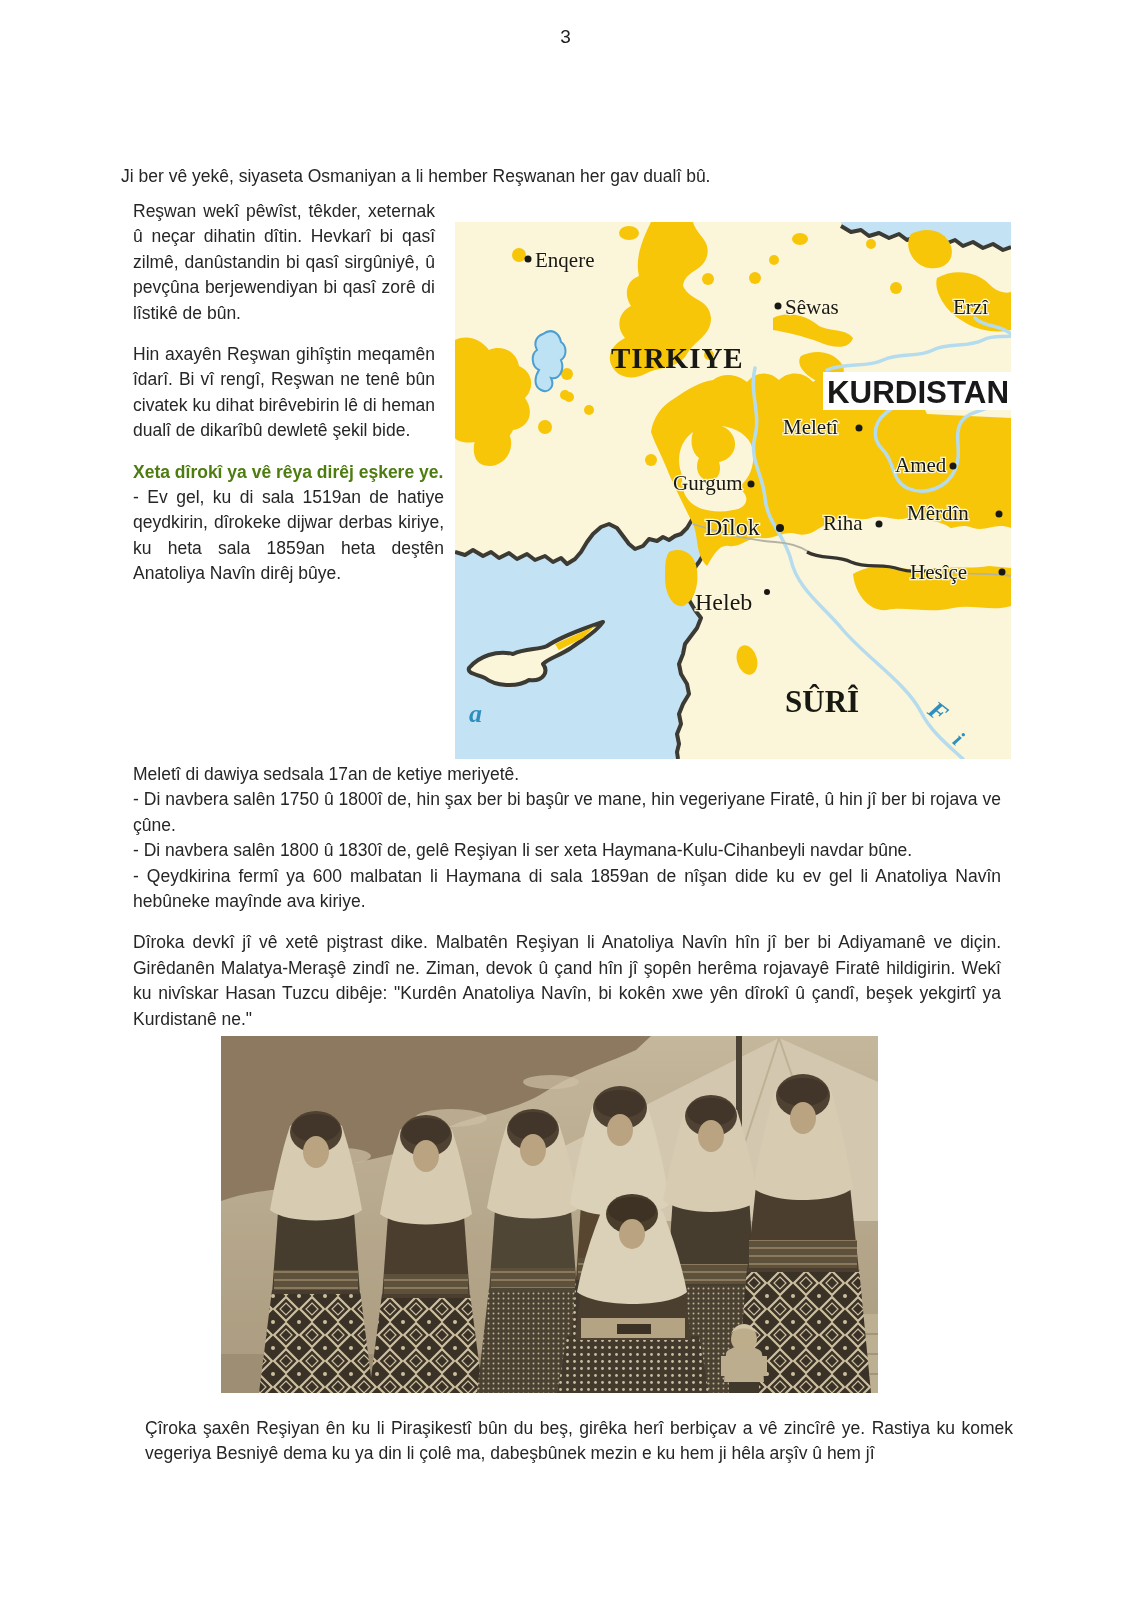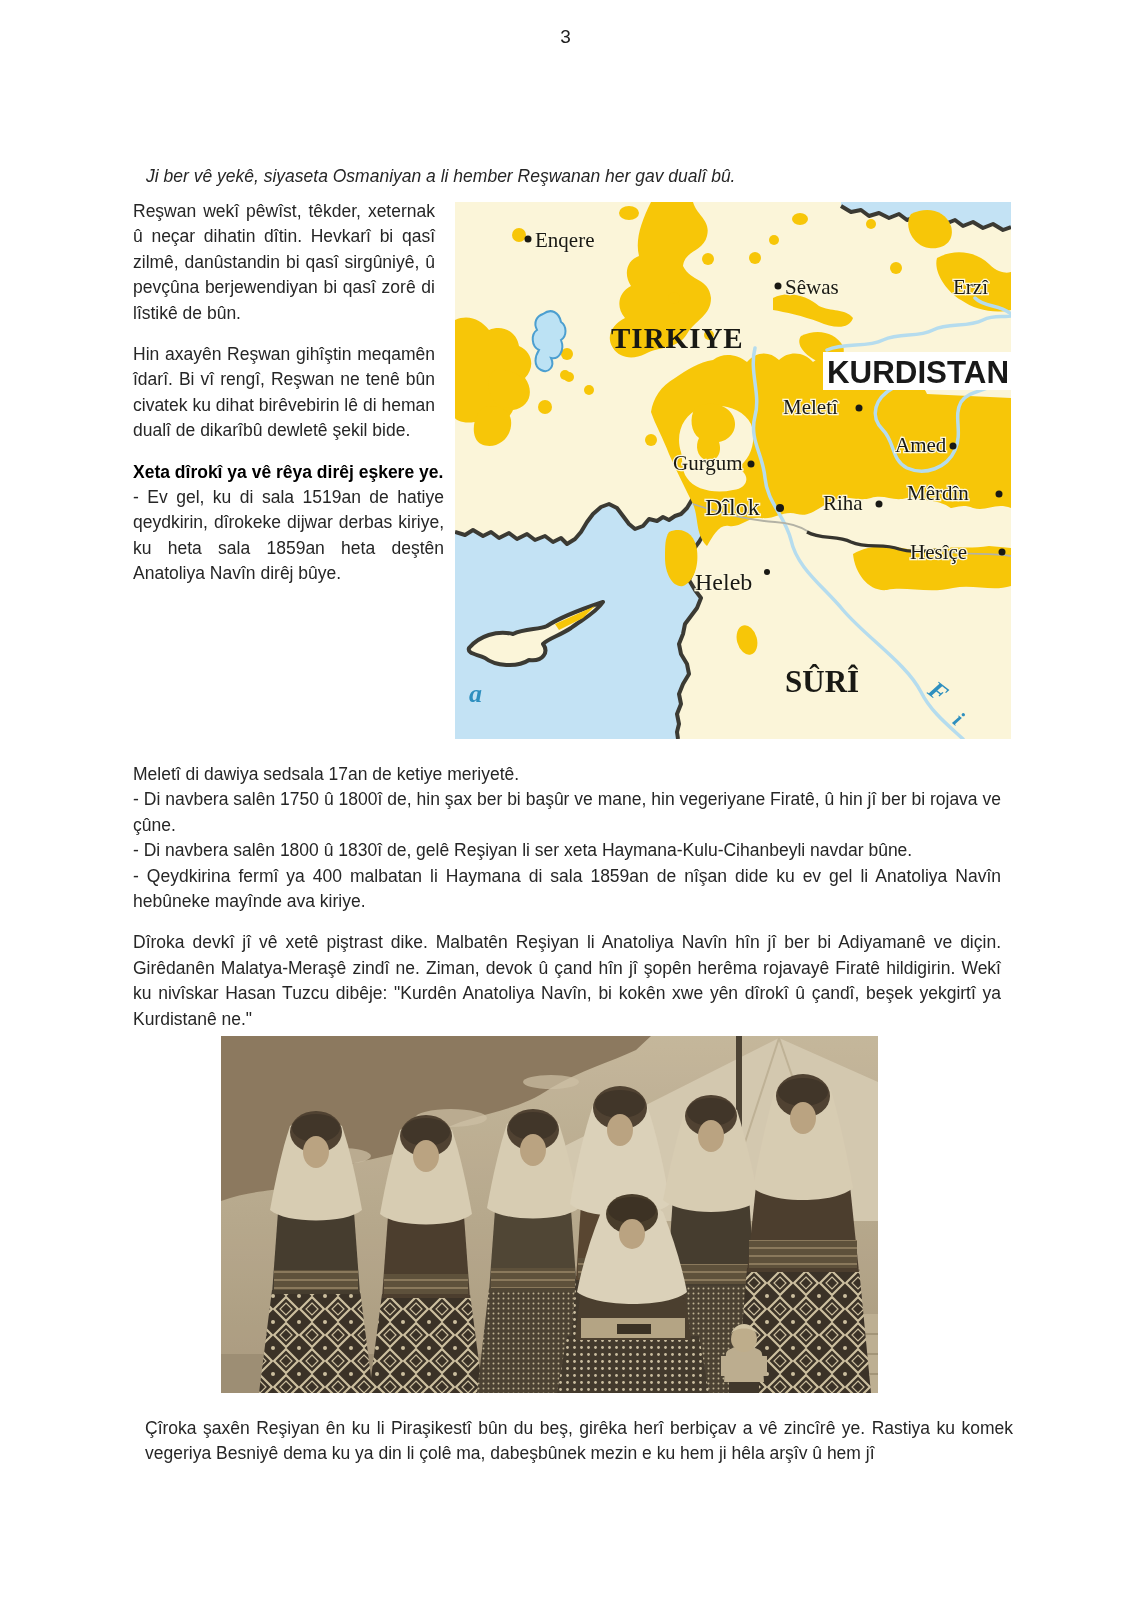--- a/index.html
+++ b/index.html
@@ -4,26 +4,26 @@
 <style>
   html,body{margin:0;padding:0;background:#e8e8e8;}
   .page{
     position:relative; width:1131px; height:1600px; background:#ffffff;
     margin:0 auto; overflow:hidden;
     font-family:"Liberation Sans", sans-serif; color:#262626;
   }
   .page-number{position:absolute; top:26px; left:0; width:100%; text-align:center;
     font-size:19px; color:#222;}
   .bodytext{font-size:17.5px; line-height:25.4px; text-align:justify;}
-  .intro{position:absolute; left:146px; top:146px; width:868px;font-style:italic;}
+  .intro{position:absolute; left:121px; top:146px; width:868px;}
   .leftcol{position:absolute; left:133px; top:199px; width:311px;}
   .leftcol p{margin:0 9px 16px 0;}
   .leftcol p.tight{margin:0;}
-  .leftcol h3{margin:10px 0 0 0; font-size:17.5px; line-height:25.4px; font-weight:bold; color:#000000;}
-  .mapbox{position:absolute; left:455px; top:202px; width:660px; height:537px;}
+  .leftcol h3{margin:10px 0 0 0; font-size:17.5px; line-height:25.4px; font-weight:bold; color:#4d7c0f;}
+  .mapbox{position:absolute; left:455px; top:222px; width:660px; height:537px;}
   .mapbox svg{display:block;}
   .fullwide{position:absolute; left:133px; top:762px; width:868px;}
   .fullwide p{margin:0;}
   .fullwide p.spaced{margin-top:16px;}
   .photobox{position:absolute; left:221px; top:1036px; width:657px; height:357px;}
   .photobox svg{display:block;}
   .closing{position:absolute; left:145px; top:1398px; width:868px;}
   .maplabel{font-family:"Liberation Serif", serif; fill:#191914;
     paint-order:stroke; stroke:#FCF7DD; stroke-width:2.5px;}
   .maplabel.big{stroke-width:0;}
@@ -150,21 +150,21 @@
       <text class="bluelabel" x="474" y="496" font-size="25" transform="rotate(38 480 490)">F</text>
       <text class="bluelabel" x="498" y="524" font-size="22" transform="rotate(38 502 520)">i</text>
     </g>
   </svg>
   </div>
 
   <div class="fullwide">
     <p class="bodytext">Meletî di dawiya sedsala 17an de ketiye meriyetê.</p>
     <p class="bodytext">- Di navbera salên 1750 û 1800î de, hin şax ber bi başûr ve mane, hin vegeriyane Firatê, û hin jî ber bi rojava ve çûne.</p>
     <p class="bodytext">- Di navbera salên 1800 û 1830î de, gelê Reşiyan li ser xeta Haymana-Kulu-Cihanbeyli navdar bûne.</p>
-    <p class="bodytext">- Qeydkirina fermî ya 400 malbatan li Haymana di sala 1859an de nîşan dide ku ev gel li Anatoliya Navîn hebûneke mayînde ava kiriye.</p>
+    <p class="bodytext">- Qeydkirina fermî ya 600 malbatan li Haymana di sala 1859an de nîşan dide ku ev gel li Anatoliya Navîn hebûneke mayînde ava kiriye.</p>
     <p class="bodytext spaced">Dîroka devkî jî vê xetê piştrast dike. Malbatên Reşiyan li Anatoliya Navîn hîn jî ber bi Adiyamanê ve diçin. Girêdanên Malatya-Meraşê zindî ne. Ziman, devok û çand hîn jî şopên herêma rojavayê Firatê hildigirin. Wekî ku nivîskar Hasan Tuzcu dibêje: "Kurdên Anatoliya Navîn, bi kokên xwe yên dîrokî û çandî, beşek yekgirtî ya Kurdistanê ne."</p>
   </div>
 
   <div class="photobox">
   <svg width="657" height="357" viewBox="0 0 657 357">
     <defs>
       <linearGradient id="bg" x1="0" y1="0" x2="0" y2="1">
         <stop offset="0" stop-color="#cfc3a8"></stop>
             <stop offset="1" stop-color="#b0a287"></stop>
       </linearGradient>

